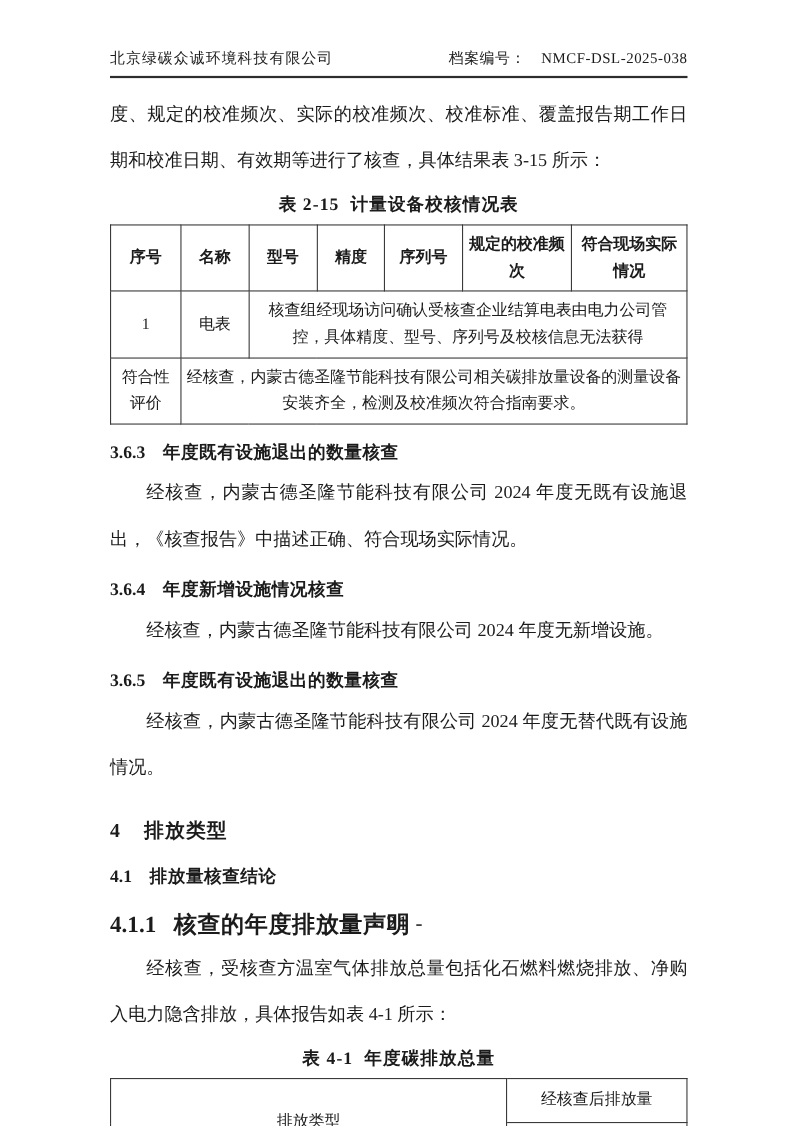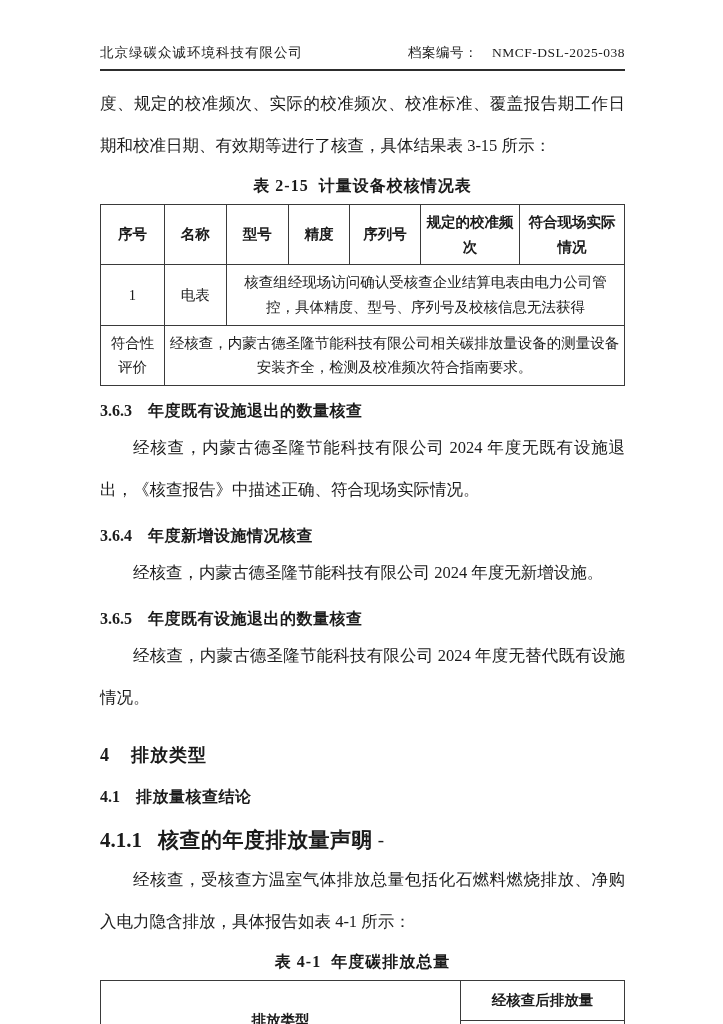--- a/index.html
+++ b/index.html
@@ -78,21 +78,21 @@
   .chapter-head {
     font-weight: bold;
     font-size: 18px;
     margin: 24px 0 8px;
     letter-spacing: 1px;
   }
   .chapter-head .num { margin-right: 22px; letter-spacing: 0; }
   .sub-head { margin-top: 20px; }
   .subsub-head { font-size: 21px; margin-top: 18px; }
   
-  .t41 td { font-weight: bold; font-size: 14.5px; padding: 7px 3px; }
+  .t41 td { font-weight: normal; font-size: 14.5px; padding: 7px 3px; }
   
   .page-footer {
     position: absolute;
     left: 0;
     bottom: 52px;
     width: 100%;
     text-align: center;
     font-size: 19px;
     letter-spacing: 1px;
   }

